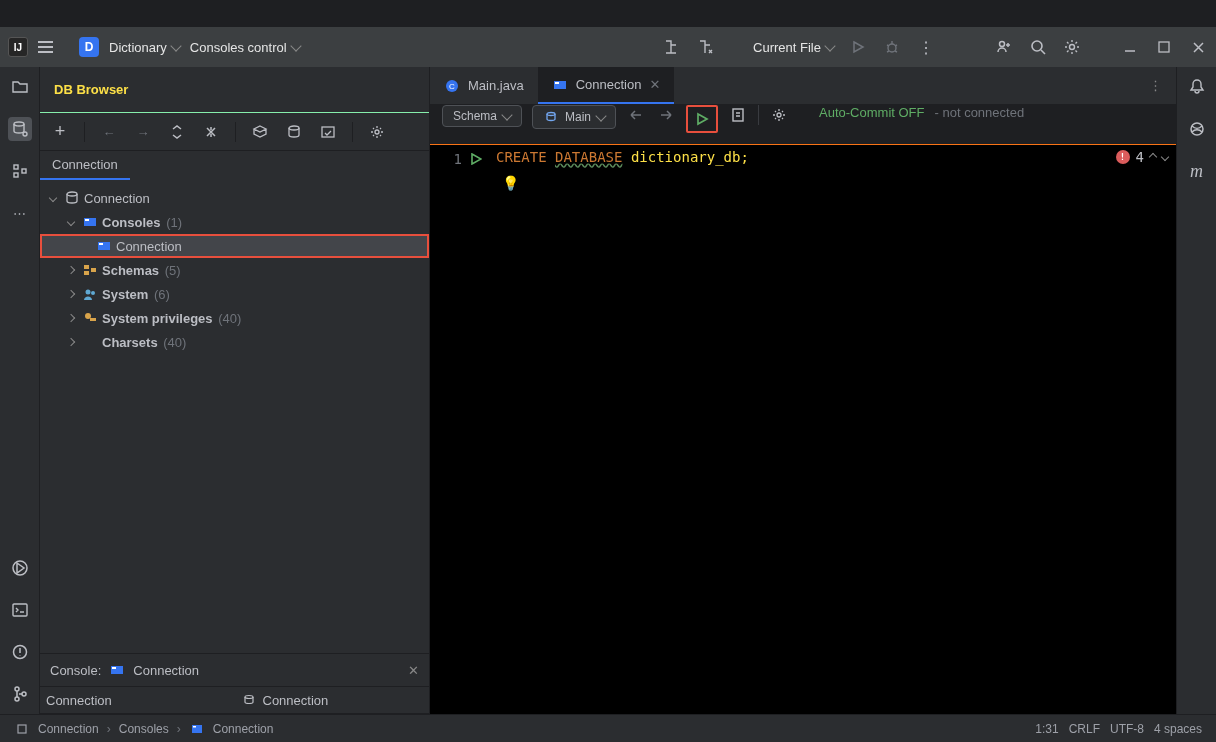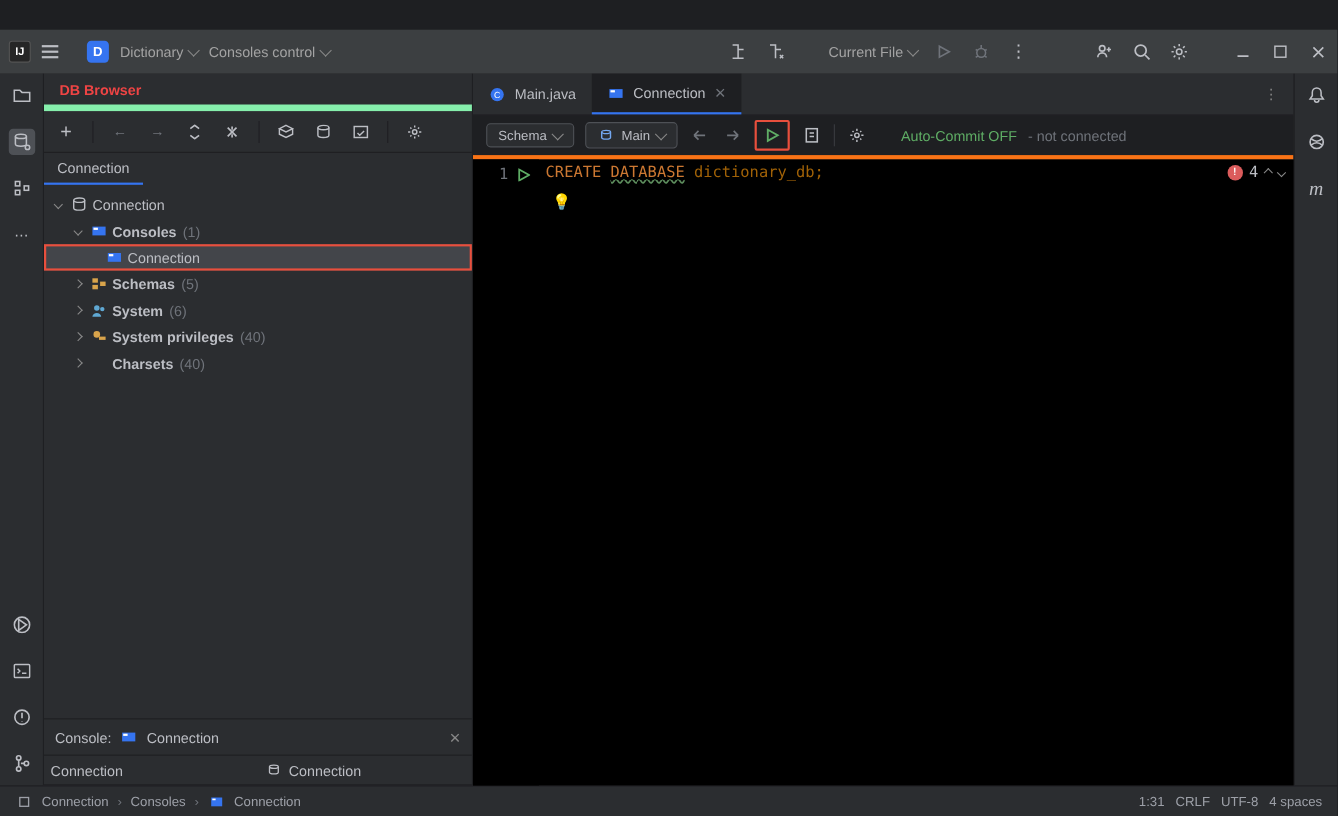--- a/index.html
+++ b/index.html
@@ -33,21 +33,21 @@
     background: #262626; border: 1px solid #555; border-radius: 3px;
     display:flex;align-items:center;justify-content:center;
     font-size:10px;font-weight:bold;color:#fff;
   }
   .hamburger { display:flex;flex-direction:column;gap:3px;cursor:pointer;}
   .hamburger span{display:block;width:15px;height:2px;background:#bcbec4;}
   .proj-badge{
     width:20px;height:20px;border-radius:4px;background:#3574f0;
     display:flex;align-items:center;justify-content:center;color:#fff;font-weight:bold;font-size:12px;
   }
-  .drop{display:flex;align-items:center;gap:5px;cursor:pointer;color:#a3a3a3;}
+  .drop{display:flex;align-items:center;gap:5px;cursor:pointer;color:#e5e5e5;}
   .chev-down{width:8px;height:8px;border-right:1.5px solid #888;border-bottom:1.5px solid #888;transform:rotate(45deg);margin-top:-3px;}
   .icon-btn{width:20px;height:20px;display:flex;align-items:center;justify-content:center;cursor:pointer;color:#bcbec4;}
 
   
   .leftstrip{
     width:40px;background:#2b2d30;display:flex;flex-direction:column;align-items:center;padding:8px 0;gap:18px;
     border-right:1px solid #1e1f22;
   }
   .leftstrip .spacer{flex:1;}
   .ls-item{width:24px;height:24px;display:flex;align-items:center;justify-content:center;cursor:pointer;border-radius:4px;}
@@ -58,22 +58,22 @@
     width:40px;background:#2b2d30;display:flex;flex-direction:column;align-items:center;padding:8px 0;gap:18px;
     border-left:1px solid #1e1f22;
   }
 
   
   .body{flex:1;display:flex;min-height:0;}
   .db-panel{
     width:390px;background:#2b2d30;display:flex;flex-direction:column;border-right:1px solid #1e1f22;
   }
   .db-header{
-    height:34px;display:flex;align-items:center;padding:0 14px;font-weight:600;color:#ef4444;
-    border-bottom:6px solid #86efac;
+    height:46px;display:flex;align-items:center;padding:0 14px;font-weight:600;color:#fde047;
+    border-bottom:1px solid #86efac;
   }
   .db-toolbar{
     height:38px;display:flex;align-items:center;padding:0 10px;gap:14px;border-bottom:1px solid #1e1f22;
   }
   .db-toolbar .sep{flex:0 0 1px;height:20px;background:#1e1f22;}
   .db-tab{
     padding:6px 12px;color:#bcbec4;border-bottom:2px solid #3574f0;width:fit-content;
   }
   .tree{padding:6px 0;overflow:auto;}
   .tree-row{
@@ -107,21 +107,21 @@
     height:38px;display:flex;align-items:stretch;background:#2b2d30;border-bottom:1px solid #1e1f22;
   }
   .tab{
     display:flex;align-items:center;gap:8px;padding:0 14px;cursor:pointer;color:#bcbec4;
   }
   .tab.active{background:#1e1f22;border-bottom:2px solid #3574f0;}
   .tab .x{color:#6f737a;font-size:13px;}
   .tabs .kebab{margin-left:auto;padding:0 14px;display:flex;align-items:center;color:#888;}
 
   .ed-toolbar{
-    height:40px;display:flex;align-items:center;gap:10px;padding:0 12px;background:#1e1f22;border-bottom:4px solid #f97316;
+    height:40px;display:flex;align-items:flex-start;gap:10px;padding:0 12px;background:#1e1f22;border-bottom:1px solid #f97316;
   }
   .pill{
     display:flex;align-items:center;gap:6px;padding:3px 10px;border:1px solid #4e5156;border-radius:4px;background:#2b2d30;cursor:pointer;font-size:12px;
   }
   .ed-toolbar .run{color:#5fad65;}
   .run-box{border:2px solid #e84f3d;padding:2px 4px;border-radius:2px;}
   .ed-toolbar .sep{width:1px;height:20px;background:#393b40;}
   .auto-commit{color:#5fad65;font-weight:500;}
   .not-conn{color:#6f737a;}
 
@@ -130,21 +130,21 @@
   }
   .gutter{
     width:60px;background:#000;color:#6f737a;padding:4px 8px 0 0;text-align:right;
     display:flex;flex-direction:column;align-items:flex-end;gap:2px;
   }
   .gline{display:flex;gap:8px;align-items:center;height:20px;}
   .gline .run-g{color:#5fad65;}
   .code{padding:4px 0 0 6px;color:#bcbec4;}
   .code .kw{color:#cc7832;}
   .code .kw2{color:#cc7832;text-decoration-line:underline;text-decoration-style:wavy;text-decoration-color:#5c8c5c;}
-  .code .id{color:#a16207;}
+  .code .id{color:#fde047;}
   .bulb{position:absolute;left:72px;top:30px;color:#f2c55c;font-size:14px;}
   .badge-err{
     position:absolute;right:8px;top:4px;display:flex;align-items:center;gap:6px;
   }
   .badge-err .dot{width:14px;height:14px;border-radius:50%;background:#db5c5c;display:flex;align-items:center;justify-content:center;color:#fff;font-size:9px;font-weight:bold;}
   .badge-err .n{color:#bcbec4;}
   .badge-err .arr{width:6px;height:6px;border-right:1.5px solid #888;border-top:1.5px solid #888;}
   .badge-err .arr.up{transform:rotate(-45deg);}
   .badge-err .arr.dn{transform:rotate(135deg);}
 

